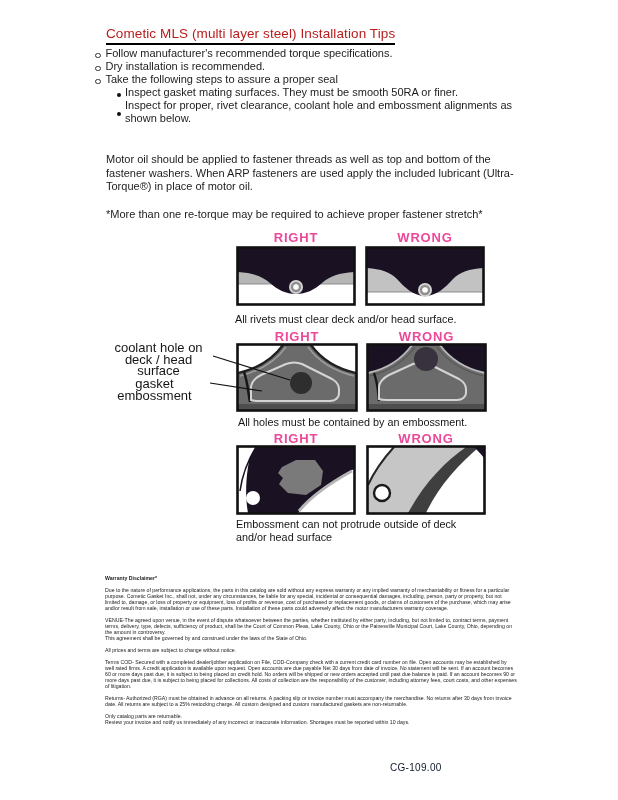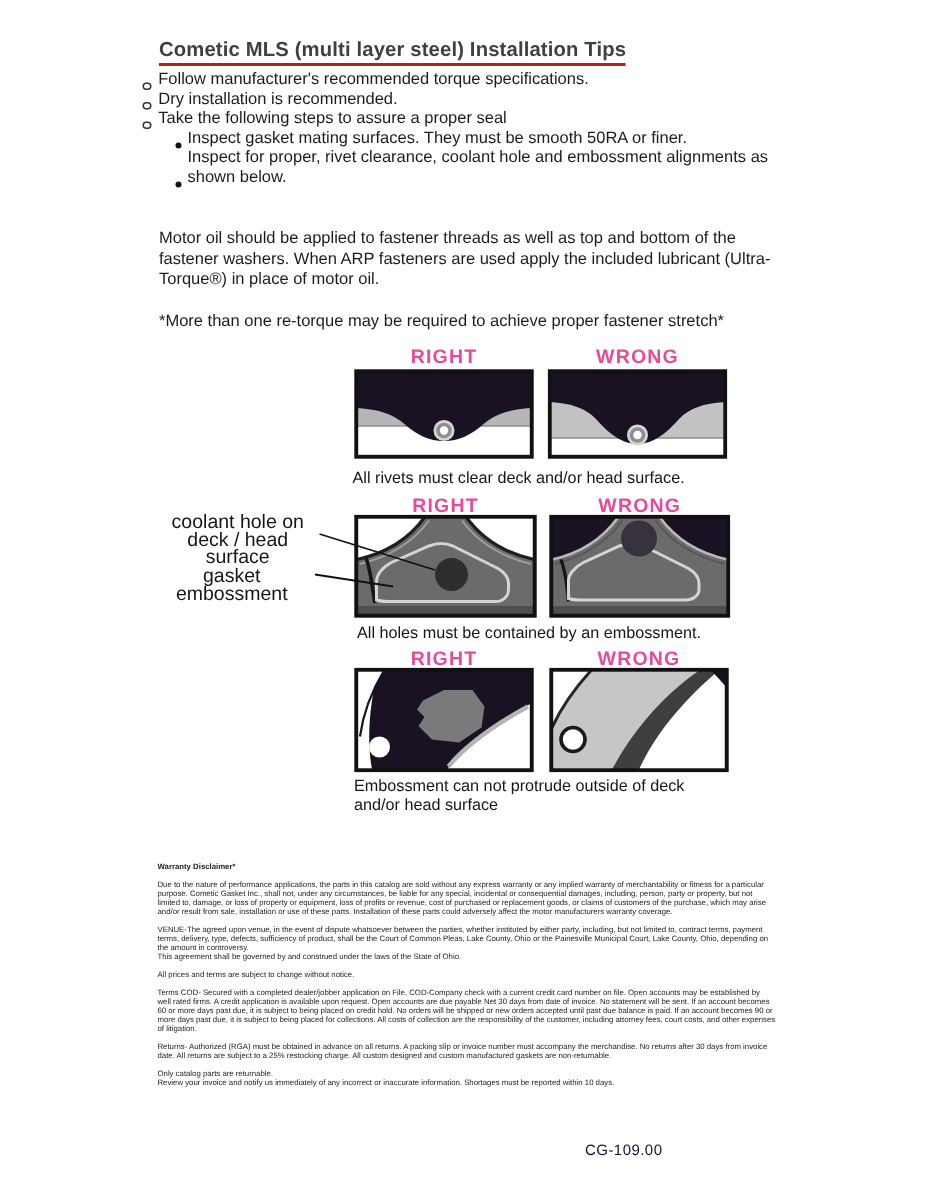--- a/index.html
+++ b/index.html
@@ -1,22 +1,22 @@
 <!DOCTYPE html>
 <html><head>
 <meta charset="utf-8">
 <style>
   html,body{margin:0;padding:0;background:#ffffff;}
   .page{position:relative;width:618px;height:800px;background:#ffffff;overflow:hidden;
         font-family:"Liberation Sans",sans-serif;color:#1a1a1a;}
   .abs{position:absolute;}
-  .title{font-size:13.5px;font-weight:bold;color:#404040;border-bottom:2px solid #b91c1c;
+  .title{font-size:13.5px;font-weight:normal;color:#b91c1c;border-bottom:2px solid #000000;
          padding-bottom:2px;display:inline-block;letter-spacing:.1px;}
   .body-txt{font-size:11px;line-height:13px;color:#1c1c1c;}
-  .bullet-row{display:flex;align-items:flex-end;}
+  .bullet-row{display:flex;align-items:center;}
   .ring{flex:0 0 auto;width:3.5px;height:3.5px;border:1px solid #333;border-radius:50%;
         margin:4px 5px 0 0;background:#fff;}
   .dot{flex:0 0 auto;width:4px;height:4px;border-radius:50%;background:#111;margin:4.5px 4px 0 0;}
   .sub{margin-left:22px;}
   .h-bold{font-size:12.5px;font-weight:bold;color:#111;}
   .para{font-size:11px;line-height:13.5px;color:#1c1c1c;margin:0;}
   .rw-label{font-size:13px;font-weight:bold;letter-spacing:.8px;text-align:center;color:#ec4899;}
   .caption{font-size:10.8px;line-height:12.5px;color:#161616;}
   .ptr-label{font-size:13px;line-height:11.5px;text-align:center;color:#161616;}
   .disc{font-size:5.2px;line-height:6px;color:#222;width:412px;}

